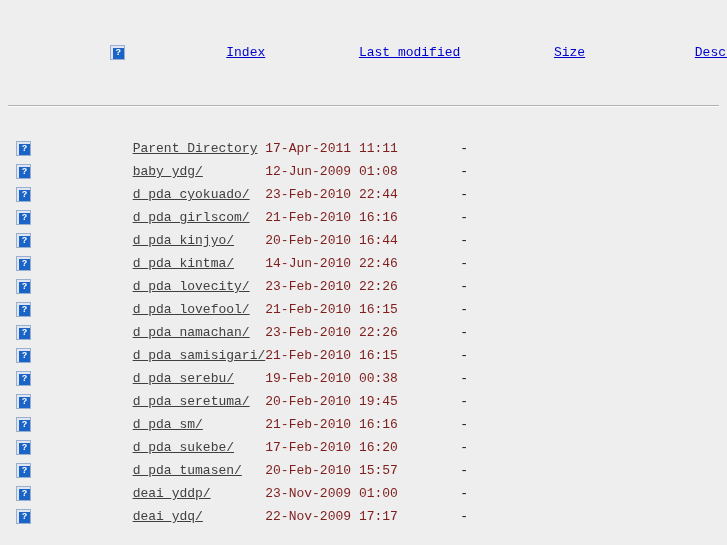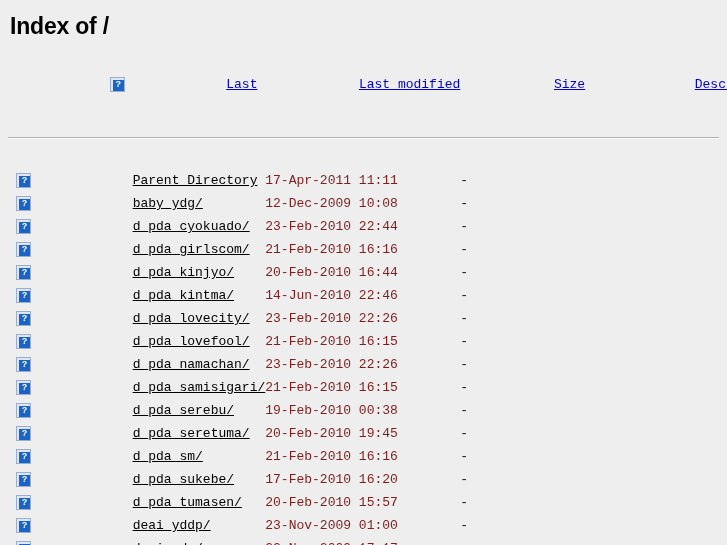--- a/index.html
+++ b/index.html
@@ -62,21 +62,21 @@
     border-top: 1px solid #b0b0b0;
     border-bottom: 1px solid #fcfcfc;
     height: 0;
     margin: 0;
     width: 711px;
   }
 
   .data-row td { height: 23px; }
 
   a.idx-link {
-    color: #000000;
+    color: #404040;
     text-decoration: underline;
     font-family: "Liberation Mono", monospace;
     font-size: 13px;
   }
   a.col-head-link {
     color: #0000cc;
     text-decoration: underline;
     font-family: "Liberation Mono", monospace;
     font-size: 13px;
   }
@@ -126,32 +126,31 @@
     font-weight: bold;
     color: #ffffff;
     z-index: 2;
   }
 </style>
 </head>
 <body>
 
 <div class="page">
 
-  <h1 class="page-title">Index of /</h1>
 
   <div class="listing-wrap">
     <table class="index-table">
       <tbody>
 
         <tr class="header-row">
           <td class="col-icon">
             <span class="broken-icon"></span>
           </td>
           <td class="col-name">
-            <a href="#" class="col-head-link">Last</a>
+            <a href="#" class="col-head-link">Index</a>
           </td>
           <td class="col-date">
             <a href="#" class="col-head-link">Last modified</a>
           </td>
           <td class="col-size">
             <a href="#" class="col-head-link">Size</a>
           </td>
           <td class="col-desc">
             <a href="#" class="col-head-link">Description</a>
           </td>
@@ -166,21 +165,21 @@
       <tr class="data-row">
             <td class="col-icon"><span class="broken-icon"></span></td>
             <td class="col-name"><a href="#" class="idx-link">Parent Directory</a></td>
             <td class="col-date cell-date">17-Apr-2011 11:11</td>
             <td class="col-size cell-size">-</td>
             <td class="col-desc"></td>
           </tr>
           <tr class="data-row">
             <td class="col-icon"><span class="broken-icon"></span></td>
             <td class="col-name"><a href="#" class="idx-link">baby_ydg/</a></td>
-            <td class="col-date cell-date">12-Dec-2009 10:08</td>
+            <td class="col-date cell-date">12-Jun-2009 01:08</td>
             <td class="col-size cell-size">-</td>
             <td class="col-desc"></td>
           </tr>
           <tr class="data-row">
             <td class="col-icon"><span class="broken-icon"></span></td>
             <td class="col-name"><a href="#" class="idx-link">d_pda_cyokuado/</a></td>
             <td class="col-date cell-date">23-Feb-2010 22:44</td>
             <td class="col-size cell-size">-</td>
             <td class="col-desc"></td>
           </tr>

